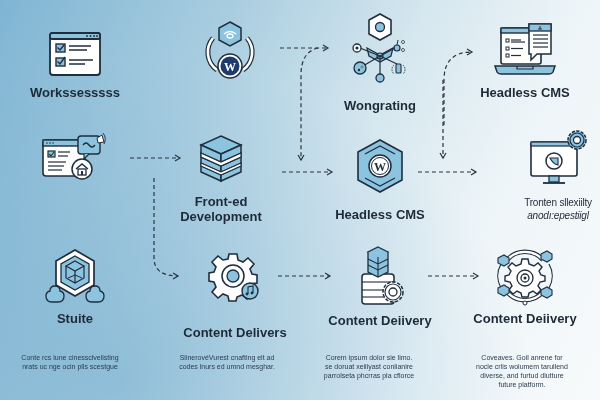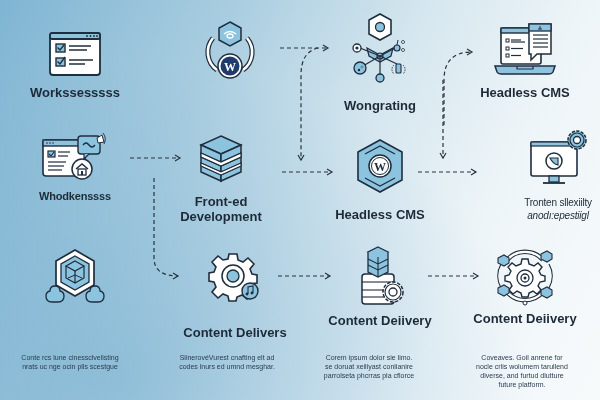--- a/index.html
+++ b/index.html
@@ -165,21 +165,20 @@
     <rect x="38" y="4" width="22" height="18" rx="3" fill="#8cc4df" stroke="#1f2d3d" stroke-width="1.4"></rect>
     <path d="M44,22 L44,27 L49,22" fill="#8cc4df" stroke="#1f2d3d" stroke-width="1.2"></path>
     <path d="M43,13 Q46,9 49,13 Q52,17 55,13" fill="none" stroke="#1f2d3d" stroke-width="1.3"></path>
     <path d="M57,6 L62,3 L64,10 L58,11 Z" fill="#fff" stroke="#1f2d3d" stroke-width="1"></path>
     <path d="M63,1 Q67,6 64,12" fill="none" stroke="#1f2d3d" stroke-width="0.9"></path>
     <circle cx="42" cy="37" r="10" fill="#fff" stroke="#1f2d3d" stroke-width="1.5"></circle>
     <path d="M36,37 L42,32 L48,37" fill="none" stroke="#1f2d3d" stroke-width="1.4"></path>
     <rect x="38" y="37" width="8" height="6" fill="#fff" stroke="#1f2d3d" stroke-width="1.3"></rect>
     <rect x="41" y="39" width="2" height="4" fill="#1f2d3d"></rect>
   </svg>
-  <div class="label small" style="font-weight:bold;font-size:11px;">Whodkenssss</div>
 </div>
 
 <div class="node" style="left:171px;top:133px;width:100px;">
   <svg class="icon" width="50" height="52" viewBox="0 0 50 52">
     <polygon points="25,3 45,12 25,21 5,12" fill="#8cc4df" stroke="#1f2d3d" stroke-width="1.5"></polygon>
     <polygon points="5,12 25,21 25,48 5,39" fill="#8cc4df" stroke="#1f2d3d" stroke-width="1.5"></polygon>
     <polygon points="45,12 25,21 25,48 45,39" fill="#8cc4df" stroke="#1f2d3d" stroke-width="1.5"></polygon>
     <path d="M5,20 L25,29 L45,20" fill="none" stroke="#1f2d3d" stroke-width="1.3"></path>
     <path d="M5,24 L25,33 L45,24" fill="none" stroke="#1f2d3d" stroke-width="1.3"></path>
     <polygon points="5,20 25,29 45,20 45,24 25,33 5,24" fill="#fff" stroke="#1f2d3d" stroke-width="1.2"></polygon>
@@ -224,20 +223,21 @@
 <div class="node" style="left:20px;top:248px;width:110px;">
   <svg class="icon" width="70" height="56" viewBox="0 0 70 56">
     <polygon points="35,2 54,13 54,37 35,48 16,37 16,13" fill="#fff" stroke="#1f2d3d" stroke-width="1.7"></polygon>
     <polygon points="35,8 49,16 49,34 35,42 21,34 21,16" fill="#8cc4df" stroke="#1f2d3d" stroke-width="1.3"></polygon>
     <polygon points="35,13 44,18 35,23 26,18" fill="#8cc4df" stroke="#1f2d3d" stroke-width="1.2"></polygon>
     <path d="M26,18 L26,30 L35,35 L44,30 L44,18 M35,23 L35,35" fill="none" stroke="#1f2d3d" stroke-width="1.2"></path>
     <path d="M28,30 L35,27 L42,30" fill="none" stroke="#1f2d3d" stroke-width="1"></path>
     <path d="M12,54 Q6,54 6,48 Q6,44 10,43 Q10,38 15,38 Q20,38 20,43 Q24,44 24,48 Q24,54 18,54 Z" fill="#8cc4df" stroke="#1f2d3d" stroke-width="1.3"></path>
     <path d="M52,54 Q46,54 46,48 Q46,44 50,43 Q50,38 55,38 Q60,38 60,43 Q64,44 64,48 Q64,54 58,54 Z" fill="#8cc4df" stroke="#1f2d3d" stroke-width="1.3"></path>
   </svg>
+  <div class="label" style="margin-top:8px;">Stuite</div>
 </div>
 
 <div class="node" style="left:175px;top:250px;width:120px;">
   <svg class="icon" width="56" height="54" viewBox="0 0 56 54">
     <g transform="translate(26,26)">
       <path d="M-4,-22 L4,-22 L5,-16 L10,-14 L15,-18 L21,-12 L17,-7 L19,-2 L24,-1 L24,7 L18,8 L16,13 L20,18 L14,23 L9,19 L4,21 L3,25 L-4,25 L-5,20 L-10,18 L-15,22 L-21,16 L-17,11 L-19,6 L-24,5 L-24,-3 L-19,-4 L-17,-9 L-21,-14 L-15,-20 L-10,-16 L-5,-17 Z" fill="#fff" stroke="#1f2d3d" stroke-width="1.6"></path>
       <circle r="11" fill="#fff" stroke="#1f2d3d" stroke-width="1.5"></circle>
       <circle r="6" fill="#8cc4df" stroke="#1f2d3d" stroke-width="1.3"></circle>
     </g>
     <circle cx="43" cy="41" r="8" fill="#8cc4df" stroke="#1f2d3d" stroke-width="1.4"></circle>

